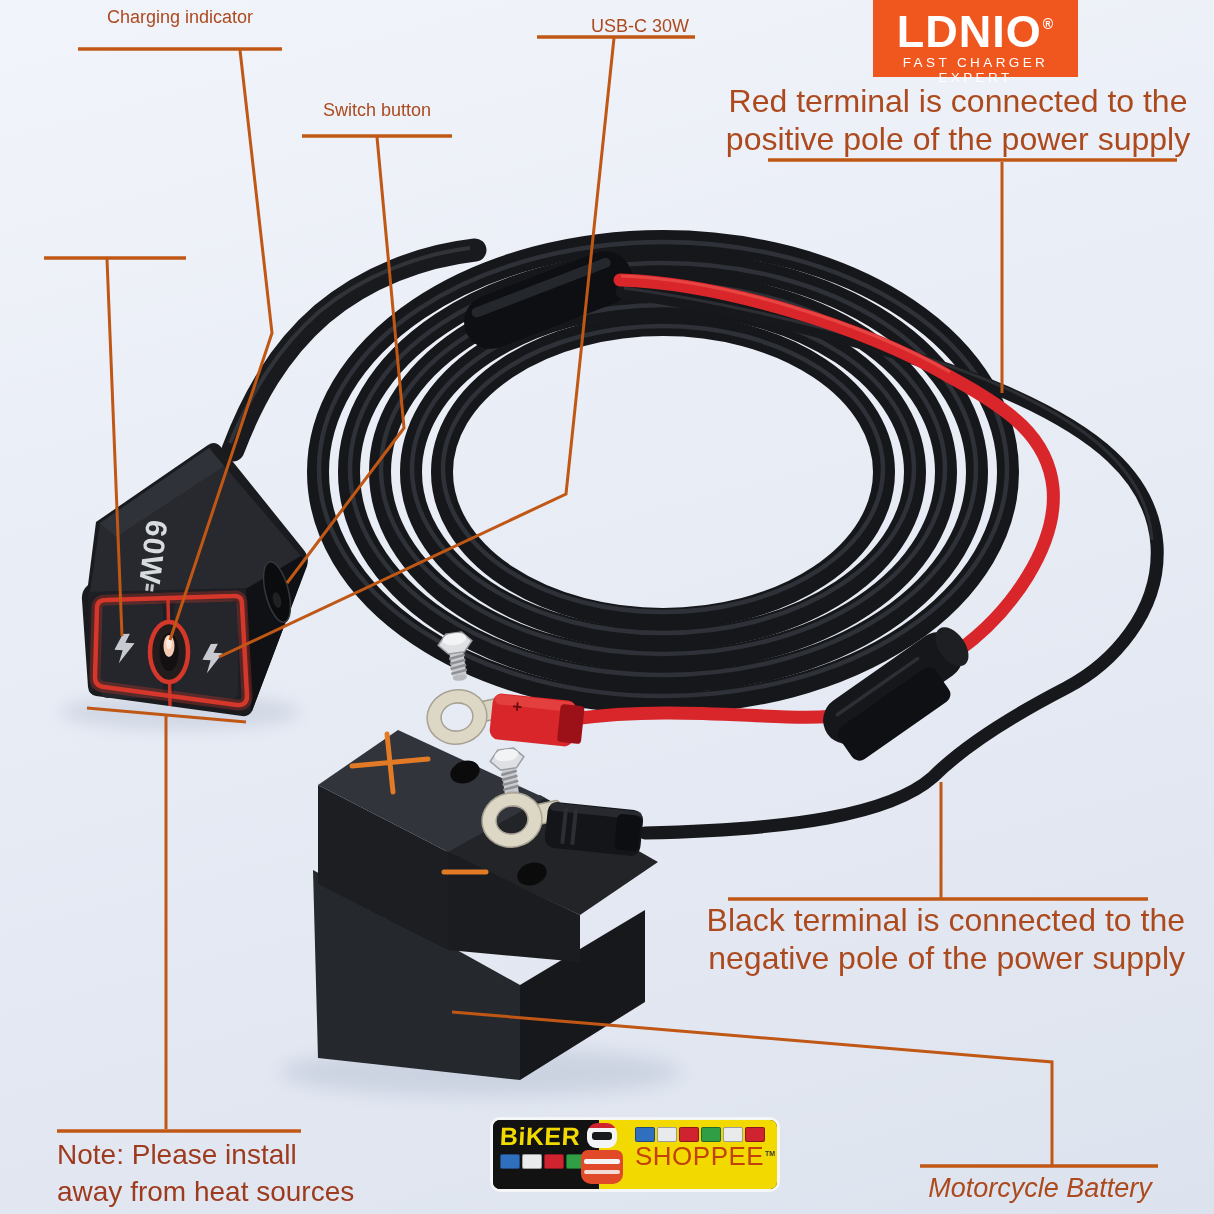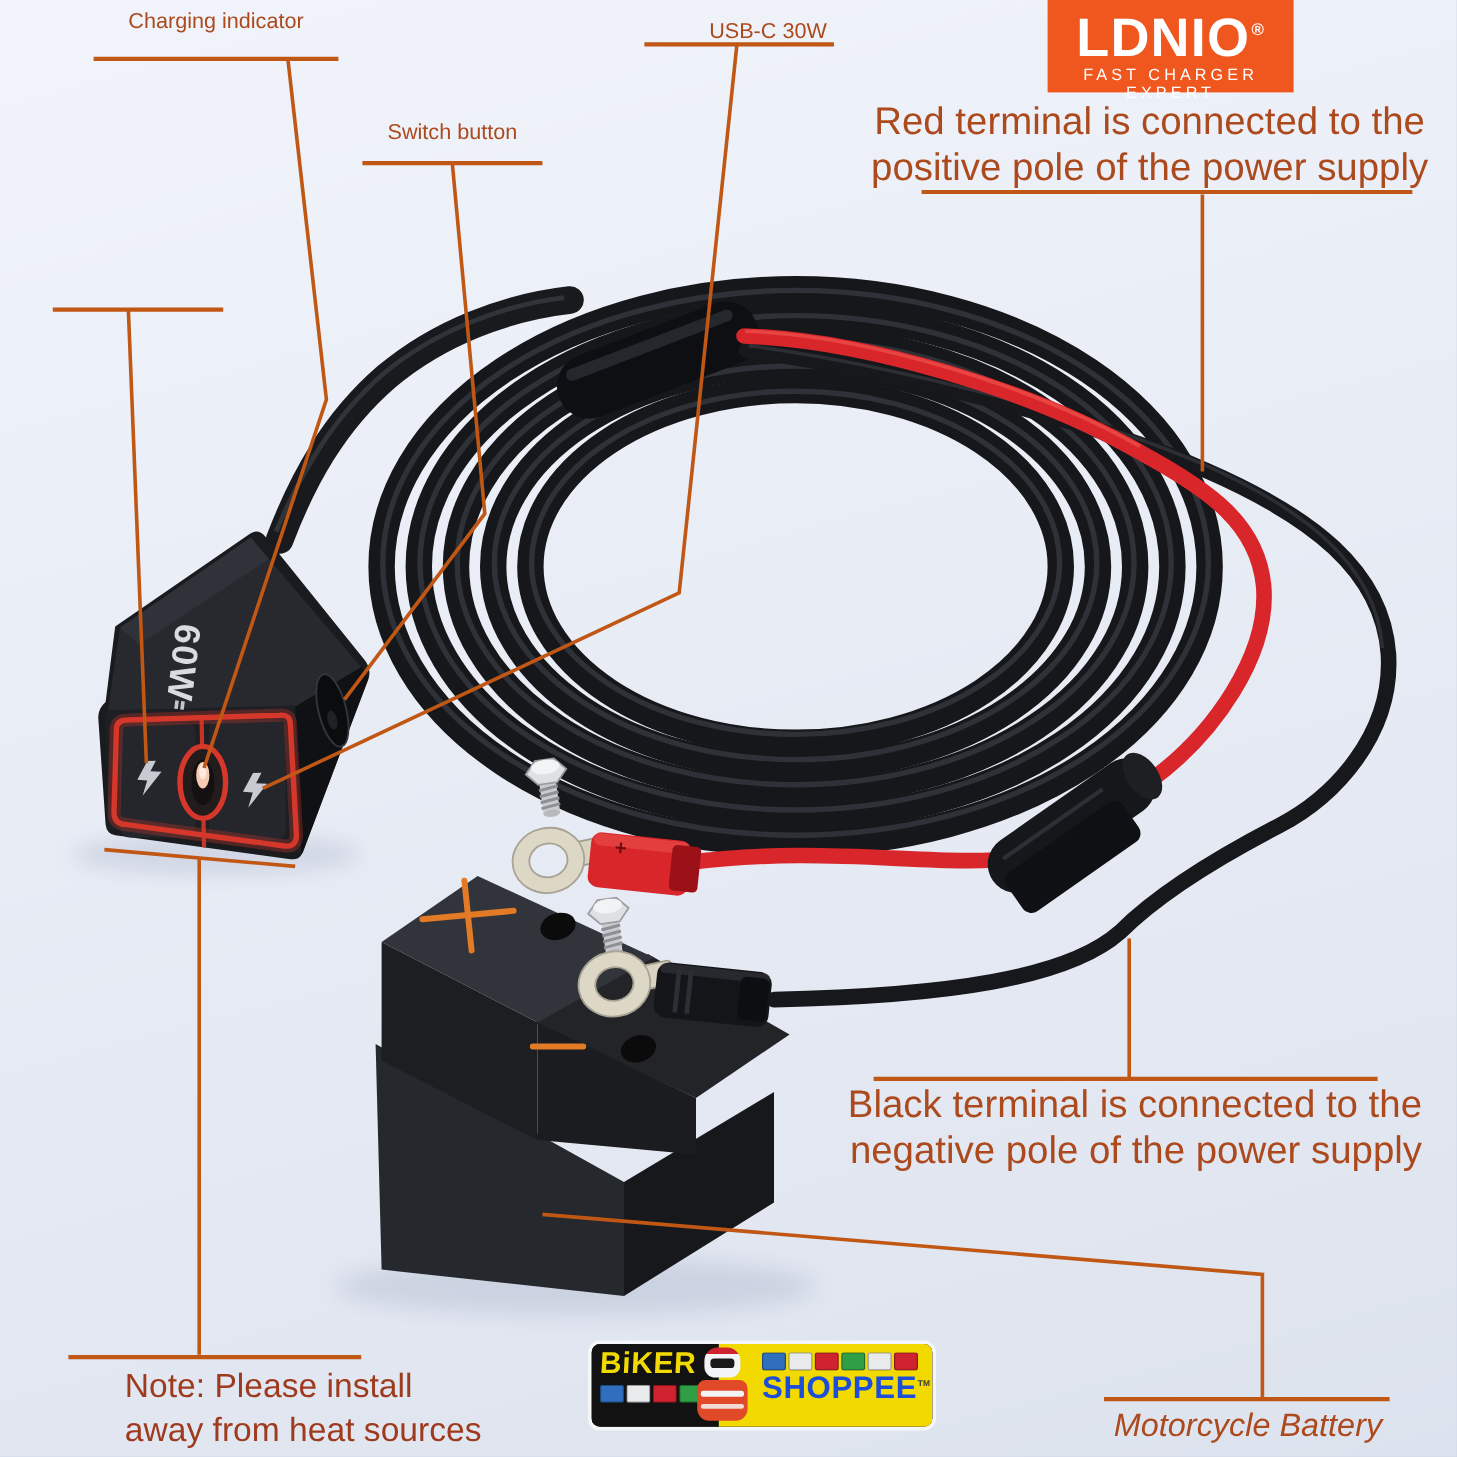--- a/index.html
+++ b/index.html
@@ -14,21 +14,21 @@
   .label{
     position:absolute;color:var(--label-text,#ac4a1e);
     font-size:18px;text-align:center;white-space:nowrap;
   }
   .para{
     position:absolute;color:var(--label-text,#ac4a1e);
     font-size:32px;line-height:38px;text-align:center;white-space:nowrap;
   }
   .note{
     position:absolute;color:var(--note-text,#9e3a1d);
-    font-size:28px;line-height:37px;text-align:left;white-space:nowrap;margin-left:47px;
+    font-size:28px;line-height:37px;text-align:left;white-space:nowrap;
   }
   
   .ldnio{
     position:absolute;left:873px;top:0;width:205px;height:77px;
     background:var(--brand-bg,#f0571f);color:var(--brand-fg,#ffffff);
     text-align:center;box-sizing:border-box;padding-top:1px;
   }
   .ldnio-name{font-size:45px;font-weight:900;letter-spacing:1px;line-height:47px;}
   .ldnio-name sup{font-size:14px;vertical-align:18px;margin-left:1px;}
   .ldnio-tag{font-size:13.5px;letter-spacing:3.4px;margin-top:0;text-align:center;}
@@ -36,21 +36,21 @@
   .bslogo{
     position:absolute;left:490px;top:1117px;width:290px;height:75px;
     background:#121212;border:3px solid #f5f6f8;border-radius:10px;
     box-sizing:border-box;overflow:hidden;display:flex;
   }
   .bs-left{width:106px;background:#121212;position:relative;padding:3px 0 0 7px;box-sizing:border-box;}
   .bs-biker{color:var(--logo-yellow,#f2da00);font-weight:900;font-size:25px;line-height:27px;transform:skewX(-3deg);letter-spacing:.5px;}
   .bs-flags{display:flex;gap:2px;margin-top:4px;}
   .bs-flags span{display:inline-block;width:20px;height:15px;border-radius:2px;border:1px solid #00000055;box-sizing:border-box;}
   .bs-right{flex:1;background:var(--logo-yellow,#f2da00);position:relative;padding:3px 4px 0 36px;box-sizing:border-box;}
-  .bs-shoppee{color:#1d4ed8;font-weight:700;font-size:26px;line-height:27px;margin-top:1px;letter-spacing:.5px;}
+  .bs-shoppee{color:#c2410c;font-weight:400;font-size:26px;line-height:27px;margin-top:1px;letter-spacing:.5px;}
   .bs-rider{position:absolute;left:86px;top:3px;width:46px;height:66px;z-index:2;}
   .bs-helmet{width:30px;height:25px;margin:0 auto;border-radius:11px 11px 9px 9px;
     background:linear-gradient(#cf2330 0 5px,#f3f4f6 5px);position:relative;}
   .bs-visor{position:absolute;left:5px;top:9px;width:20px;height:8px;background:#1a1a1a;border-radius:3px;}
   .bs-torso{width:42px;height:34px;margin:2px auto 0;background:#e04a28;border-radius:7px 7px 10px 10px;position:relative;}
   .bs-stripe{position:absolute;left:3px;top:9px;width:36px;height:5px;background:#f3f4f6;border-radius:2px;}
   .bs-stripe2{position:absolute;left:3px;top:20px;width:36px;height:4px;background:#f3f4f6;border-radius:2px;opacity:.85;}
   .bs-tm{position:absolute;right:2px;top:30px;font-size:7px;color:#3a3a3a;font-weight:bold;}
 </style>
 </head>

